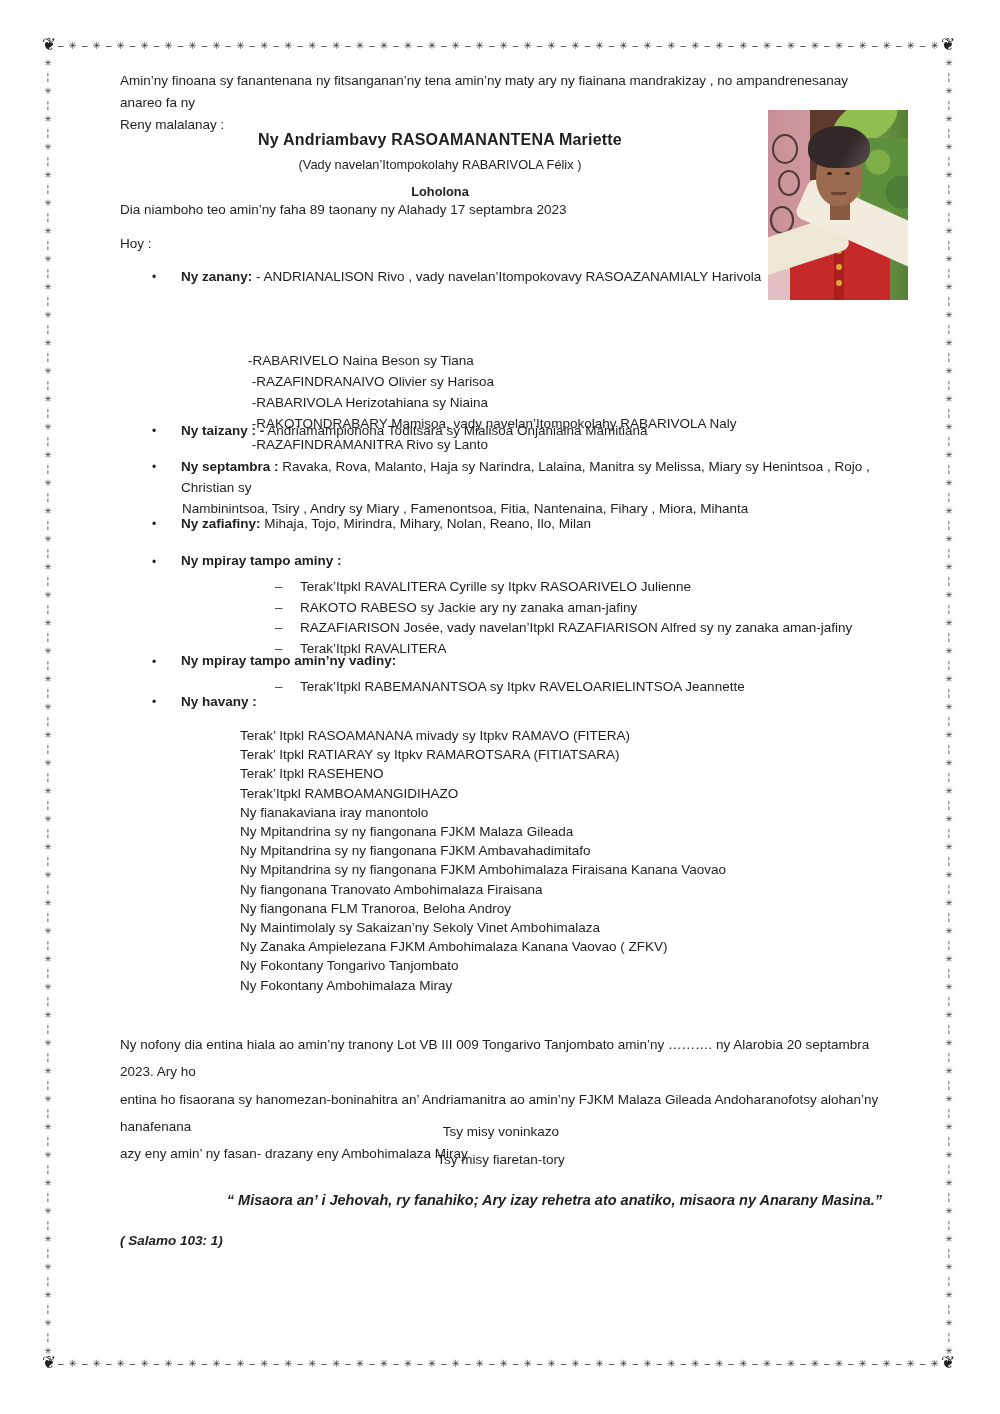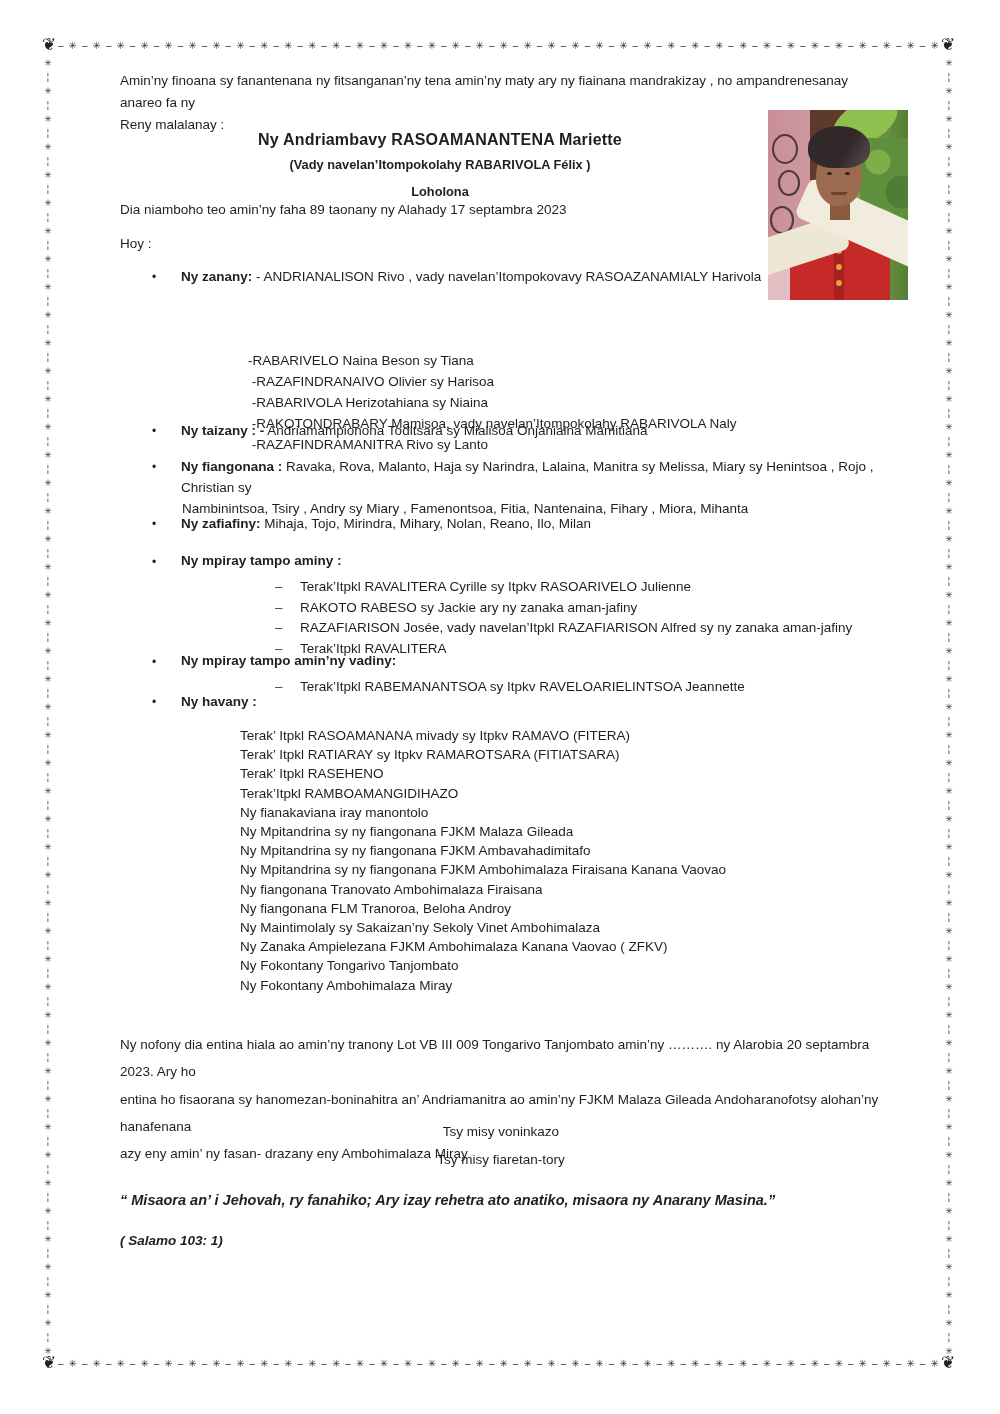--- a/index.html
+++ b/index.html
@@ -21,21 +21,21 @@
   .c-tl{left:38px;top:34px;}
   .c-tr{left:937px;top:34px;}
   .c-bl{left:38px;top:1352px;}
   .c-br{left:937px;top:1352px;}
   
   .content{position:absolute;left:120px;top:0;width:762px;}
   .block{position:absolute;left:0;right:0;}
   .intro{top:70px;line-height:22px;}
   .header{top:131px;width:640px;text-align:center;}
   .title{font-size:16px;font-weight:bold;letter-spacing:.2px;}
-  .subtitle{font-size:12.8px;font-weight:bold;margin-top:8px;}
+  .subtitle{font-size:12.8px;font-weight:normal;margin-top:8px;}
   .role{font-size:12.8px;font-weight:bold;margin-top:12px;}
   .death{top:202px;}
   .hoy{top:236px;}
   .sec{line-height:21px;}
   .bullet{position:absolute;left:32px;top:1px;font-size:12px;}
   .lbl{font-weight:bold;}
   .firstline{padding-left:61px;}
   .sublines{padding-left:128px;white-space:pre-wrap;}
   .hang2{padding-left:62px;}
   .sec-zanany{top:266px;}
@@ -45,21 +45,21 @@
   .sec-mpiray{top:551px;line-height:20.4px;}
   .sec-vadiny{top:651px;line-height:20.4px;}
   .sec-havany{top:691px;}
   .dash-list{margin-top:6px;}
   .drow{position:relative;padding-left:180px;}
   .dash{position:absolute;left:155px;color:#3a3a3a;}
   .hav-list{top:726px;left:120px;right:0;line-height:19.2px;}
   .closing{top:1031px;line-height:27.3px;}
   .tsy1{top:1124px;text-align:center;}
   .tsy2{top:1152px;text-align:center;}
-  .quote{top:1192px;text-align:left;font-weight:bold;font-style:italic;font-size:14.5px;}
+  .quote{top:1192px;text-align:right;font-weight:bold;font-style:italic;font-size:14.5px;}
   .vref{top:1233px;text-align:left;font-weight:bold;font-style:italic;font-size:13.5px;}
   
   .photo{position:absolute;left:768px;top:110px;width:140px;height:190px;overflow:hidden;
          background:linear-gradient(90deg,#c98f96 0%,#cf98a0 30%,#9b6d5a 42%,#86a957 58%,#567f36 100%);}
   .ph{position:absolute;}
   .ph-door{left:42px;top:0;width:42px;height:70px;background:#5d3a2c;}
   .ph-leaf{left:62px;top:-8px;width:70px;height:40px;background:#8fbf4e;border-radius:50%;transform:rotate(-28deg);}
   .ph-foliage{left:92px;top:28px;width:60px;height:120px;background:
       radial-gradient(circle at 30% 20%,#7fae49 0 12px,transparent 13px),
       radial-gradient(circle at 70% 45%,#4e7d35 0 16px,transparent 17px),
@@ -152,21 +152,21 @@
       <span class="bullet">•</span>
       <div class="firstline">
         <span class="lbl">Ny taizany : -</span>
         <span>Andriamampionona Toditsara sy Mialisoa Onjaniaina Mamitiana</span>
       </div>
     </div>
 
     <div class="block sec sec-zafikeliny">
       <span class="bullet">•</span>
       <div class="firstline">
-        <span class="lbl">Ny fiangonana :</span>
+        <span class="lbl">Ny septambra :</span>
         <span>Ravaka, Rova, Malanto, Haja sy Narindra, Lalaina, Manitra sy Melissa, Miary sy Henintsoa , Rojo , Christian sy</span>
       </div>
       <div class="hang2">Nambinintsoa, Tsiry , Andry sy Miary , Famenontsoa, Fitia, Nantenaina, Fihary , Miora, Mihanta</div>
     </div>
 
     <div class="block sec sec-zafiafiny">
       <span class="bullet">•</span>
       <div class="firstline">
         <span class="lbl">Ny zafiafiny:</span>
         <span>Mihaja, Tojo, Mirindra, Mihary, Nolan, Reano, Ilo, Milan</span>

